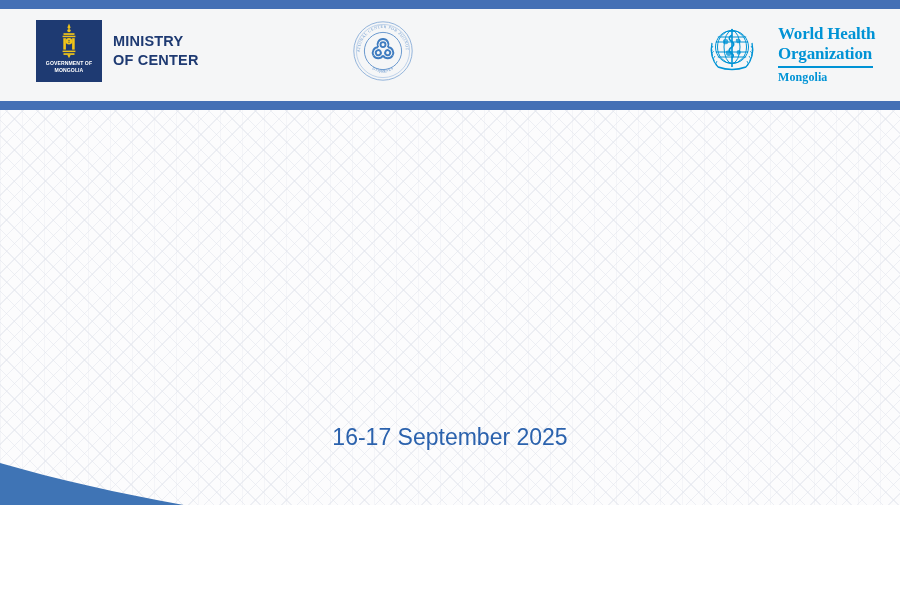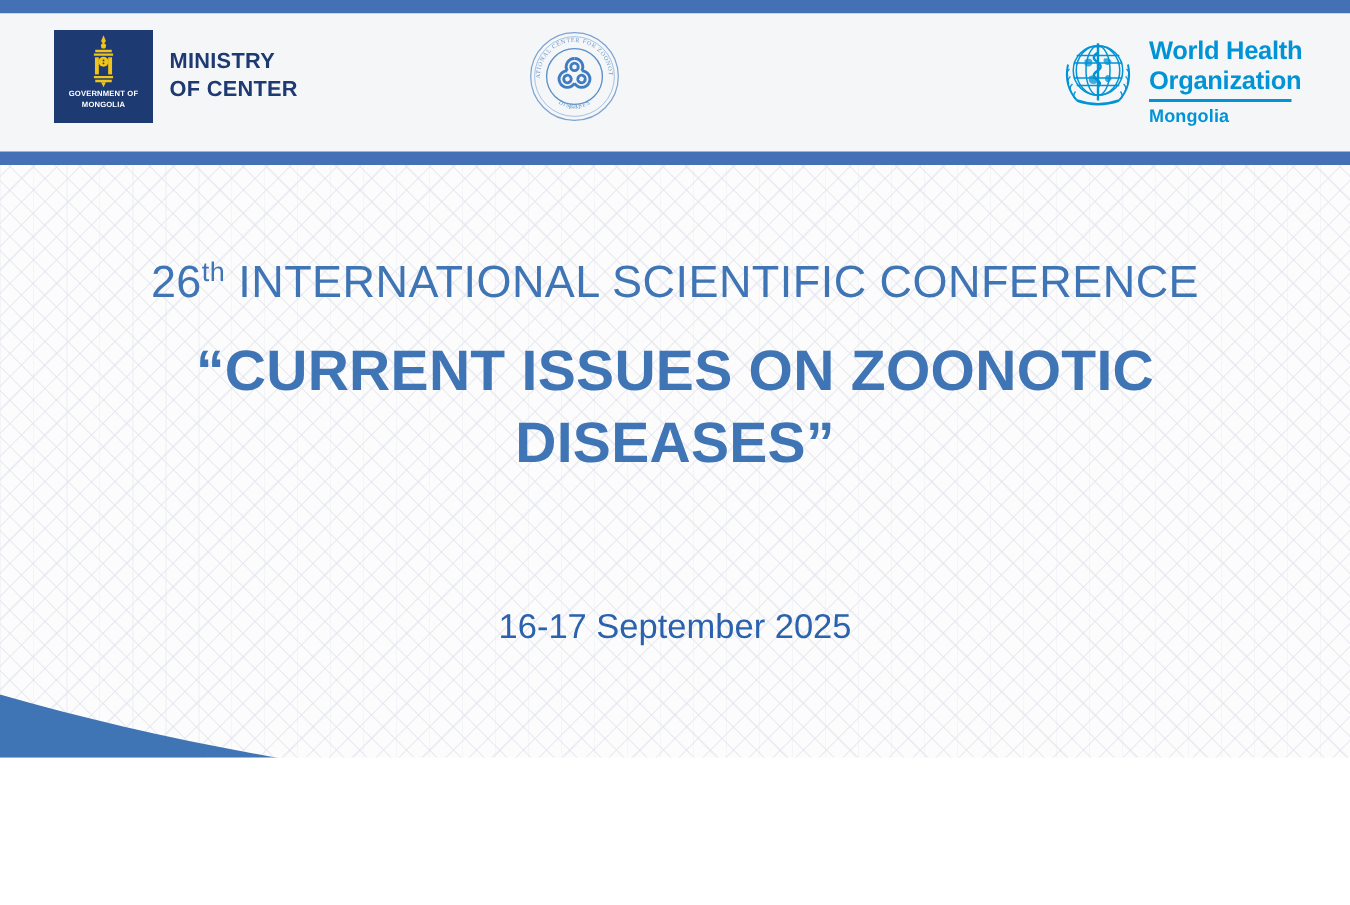--- a/index.html
+++ b/index.html
@@ -129,21 +129,21 @@
 
   
   .who-logo {
     position: absolute;
     left: 702px;
     top: 20px;
     display: flex;
     align-items: flex-start;
   }
   .who-emblem { width: 60px; height: 60px; }
-  .who-text { margin-left: 4px; padding-top: 4px; }
+  .who-text { margin-left: 16px; padding-top: 4px; font-family: Liberation Serif, serif; }
   .who-text .wt1 {
     color: #0093d5;
     font-size: 17px;
     font-weight: bold;
     line-height: 19.5px;
     letter-spacing: -0.2px;
     white-space: nowrap;
   }
   .who-rule {
     width: 95px;
@@ -200,21 +200,21 @@
     margin-top: 16px;
     color: #3f74b5;
     font-size: 38px;
     font-weight: bold;
     line-height: 48px;
     letter-spacing: 0.2px;
   }
 
   .meta {
     position: absolute;
-    top: 292px;
+    top: 312px;
     left: 0;
     width: 900px;
     text-align: center;
     color: #2b62ad;
     font-size: 23px;
     line-height: 31px;
   }
 
   
   .wave {
@@ -345,27 +345,20 @@
       <div class="wt1">World Health</div>
       <div class="wt1">Organization</div>
       <div class="who-rule"></div>
       <div class="wt2">Mongolia</div>
     </div>
   </div>
 
   <div class="canvas">
     <div class="canvas-pattern"></div>
 
-    <div class="title-area">
-      <div class="conf-line"><span>26</span><span class="ord">th</span><span> INTERNATIONAL SCIENTIFIC CONFERENCE</span></div>
-      <div class="main-title">
-        <div>“CURRENT ISSUES ON ZOONOTIC</div>
-        <div>DISEASES”</div>
-      </div>
-    </div>
 
     <div class="meta">
       <div>16-17 September 2025</div>
     </div>
 
     <svg class="wave" viewBox="0 0 900 140" preserveAspectRatio="none">
       <path d="M0,6 C230,78 520,104 900,96 L900,140 L0,140 Z" fill="#e6e6e0"></path>
       <path d="M0,0 C230,66 520,92 900,84 L900,140 L0,140 Z" fill="#3f74b5"></path>
     </svg>
 

